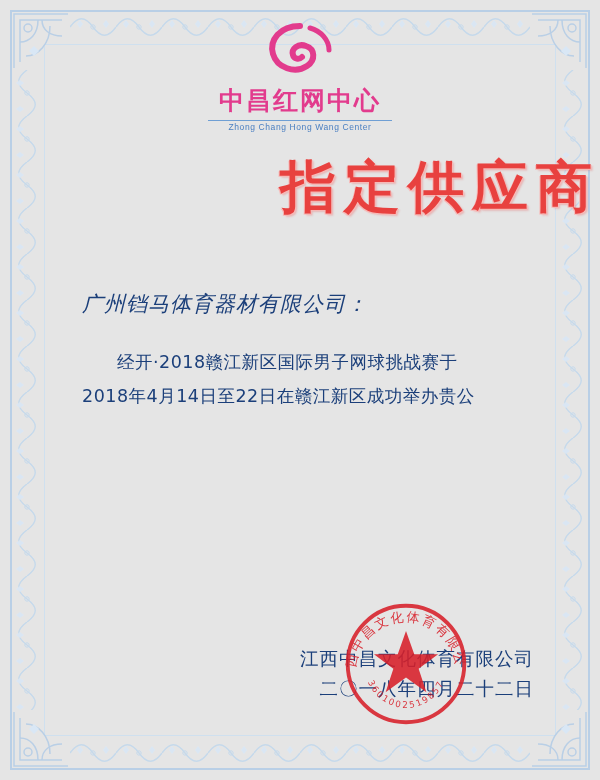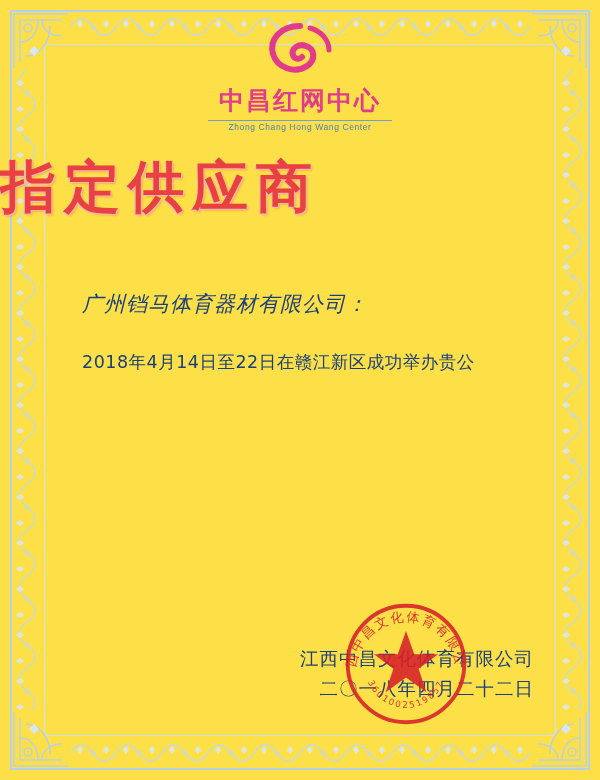--- a/index.html
+++ b/index.html
@@ -4,21 +4,21 @@
 <style>
   html, body {
     margin: 0;
     padding: 0;
     background: #ffffff;
   }
   #page {
     position: relative;
     width: 600px;
     height: 780px;
-    background: #fde047;
+    background: #e5e5e5;
     overflow: hidden;
     font-family: "DejaVu Sans", "Liberation Sans", sans-serif;
   }
 
   
   .border-outer {
     position: absolute;
     left: 10px; top: 10px; right: 10px; bottom: 10px;
     border: 2px solid #b9cfe6;
     box-sizing: border-box;
@@ -84,21 +84,21 @@
     background: #6f9fd4;
     margin: 3px auto 0;
   }
 
   
   .title {
     position: absolute;
     top: 150px;
     left: 0;
     width: 100%;
-    text-align: left;
+    text-align: right;
     font-size: 56px;
     font-weight: bold;
     letter-spacing: 8px;
     color: #e8413f;
     text-shadow:
        1px 1px 0 #f7b9b7,
       -1px 1px 0 #f7b9b7,
        2px 2px 2px rgba(230,60,60,.28);
     font-family: Liberation Serif, serif;
   }
@@ -268,20 +268,21 @@
     <div class="logo-cn">中昌红网中心</div>
     <div class="logo-rule"></div>
     <div class="logo-en">Zhong Chang Hong Wang Center</div>
   </div>
 
   <div class="title">指定供应商</div>
 
   <div class="recipient">广州铛马体育器材有限公司：</div>
 
   <div class="body-text">
+    <p class="indent">经开·2018赣江新区国际男子网球挑战赛于</p>
     <p>2018年4月14日至22日在赣江新区成功举办贵公</p>
   </div>
 
   <div class="signature">
     <div class="sig-company">江西中昌文化体育有限公司</div>
     <div class="sig-date">二〇一八年四月二十二日</div>
   </div>
 
   <svg class="seal" viewBox="0 0 140 140">
     <defs>

